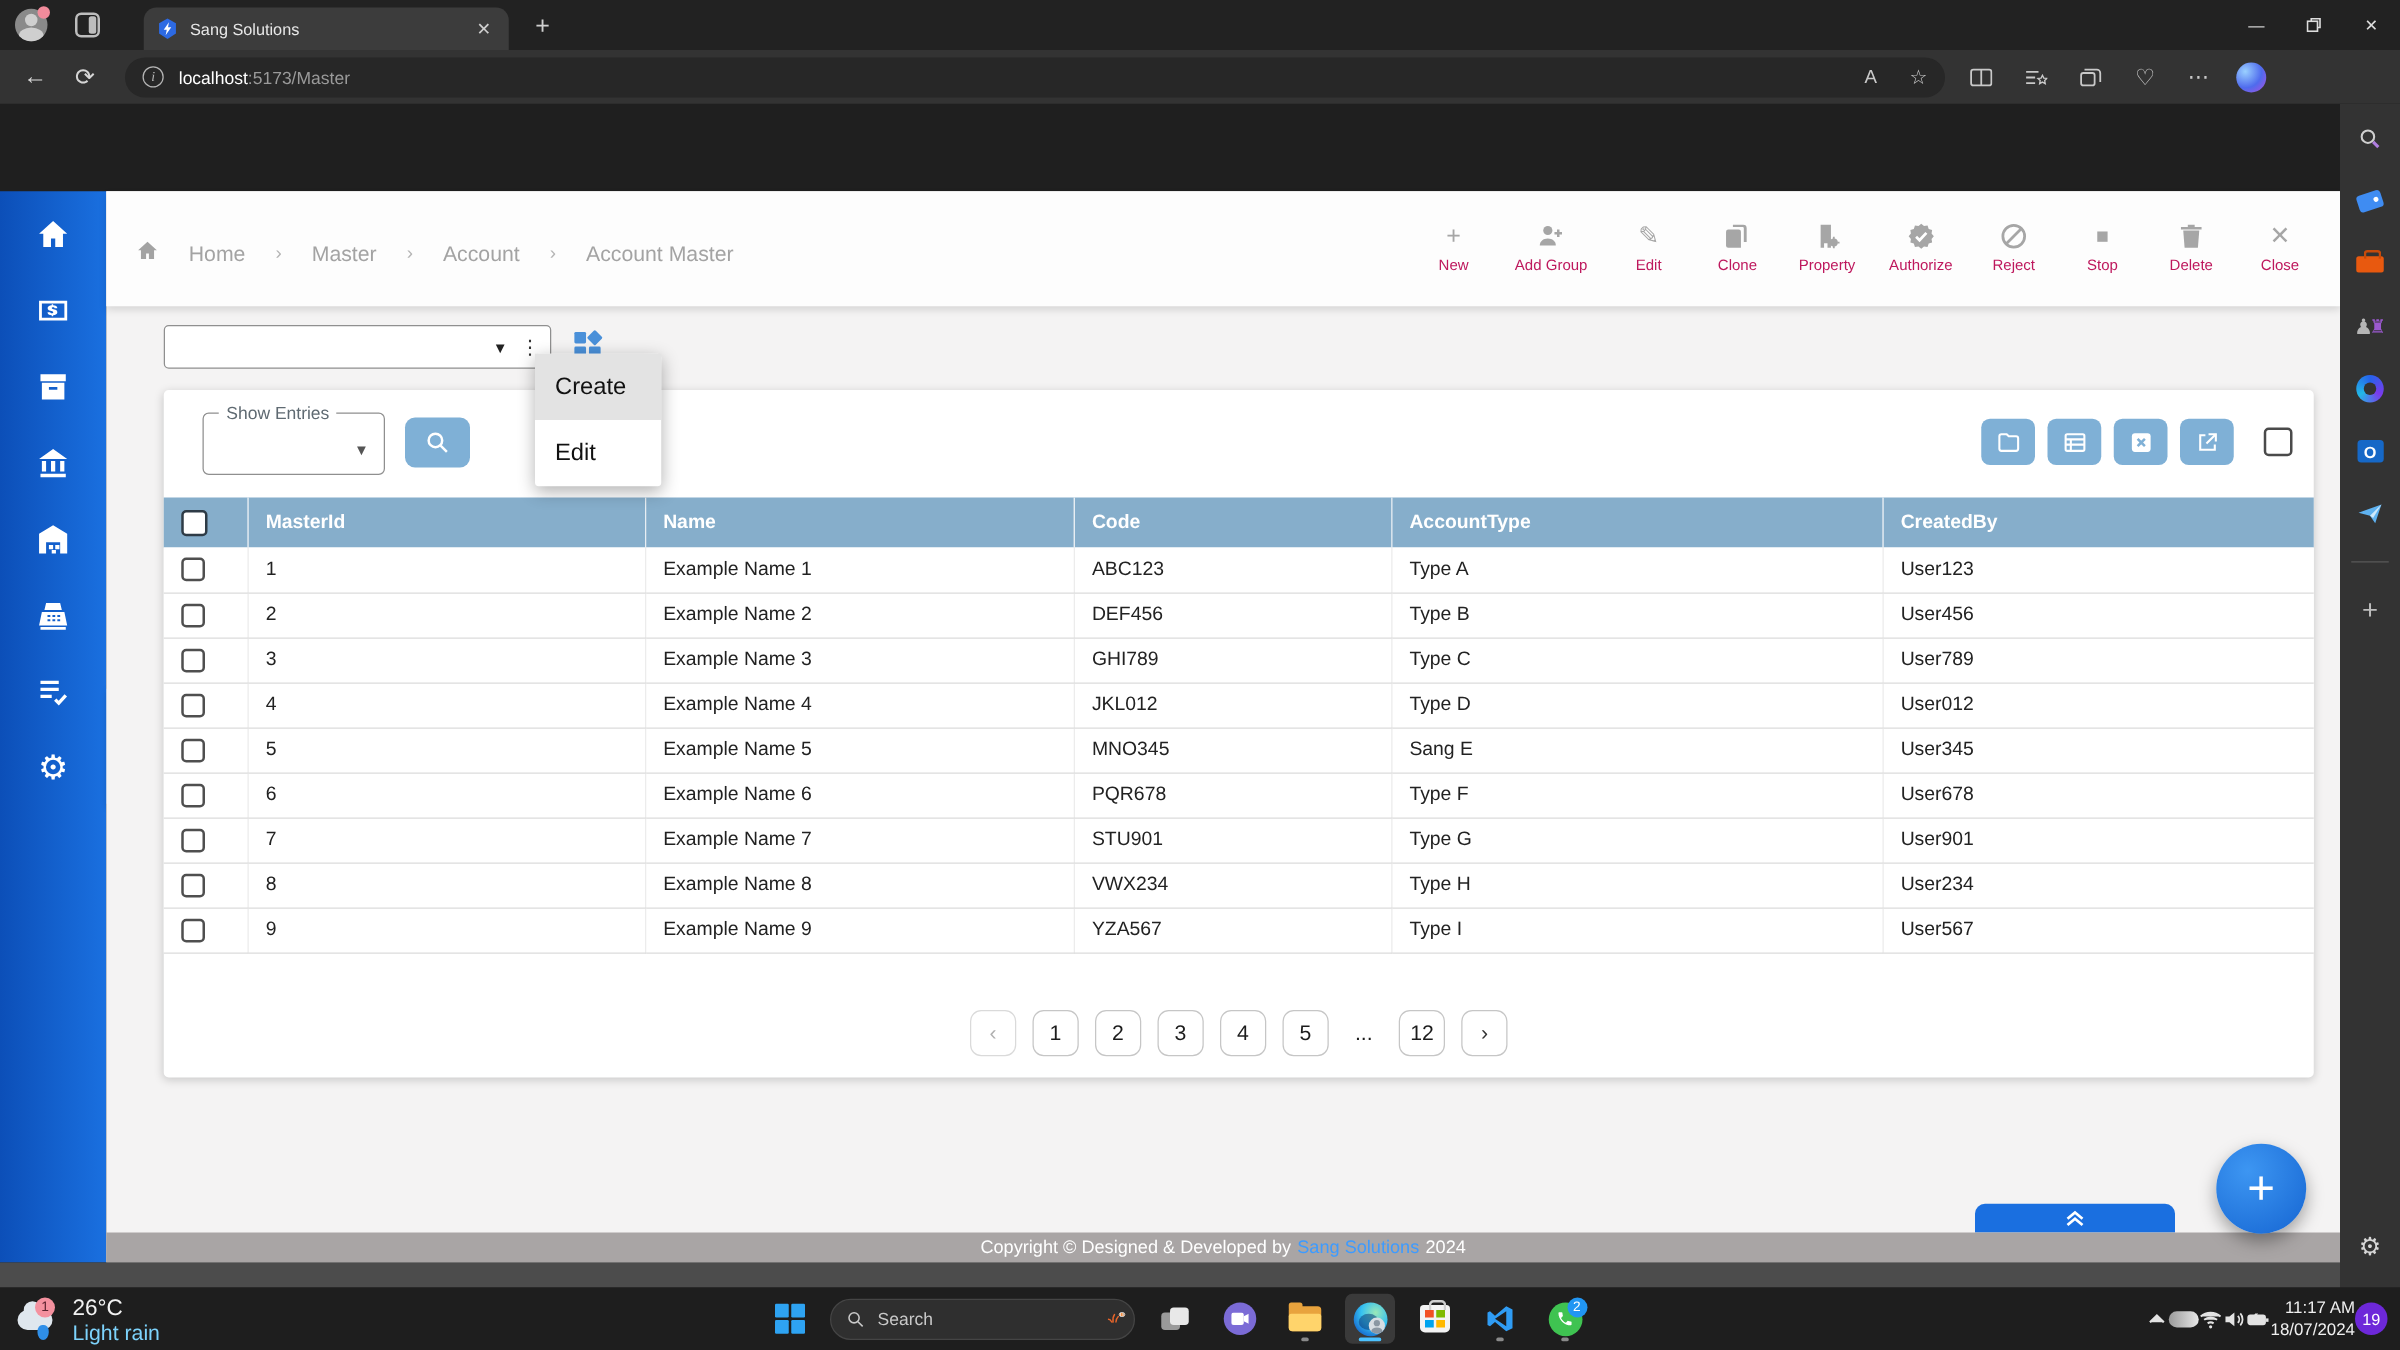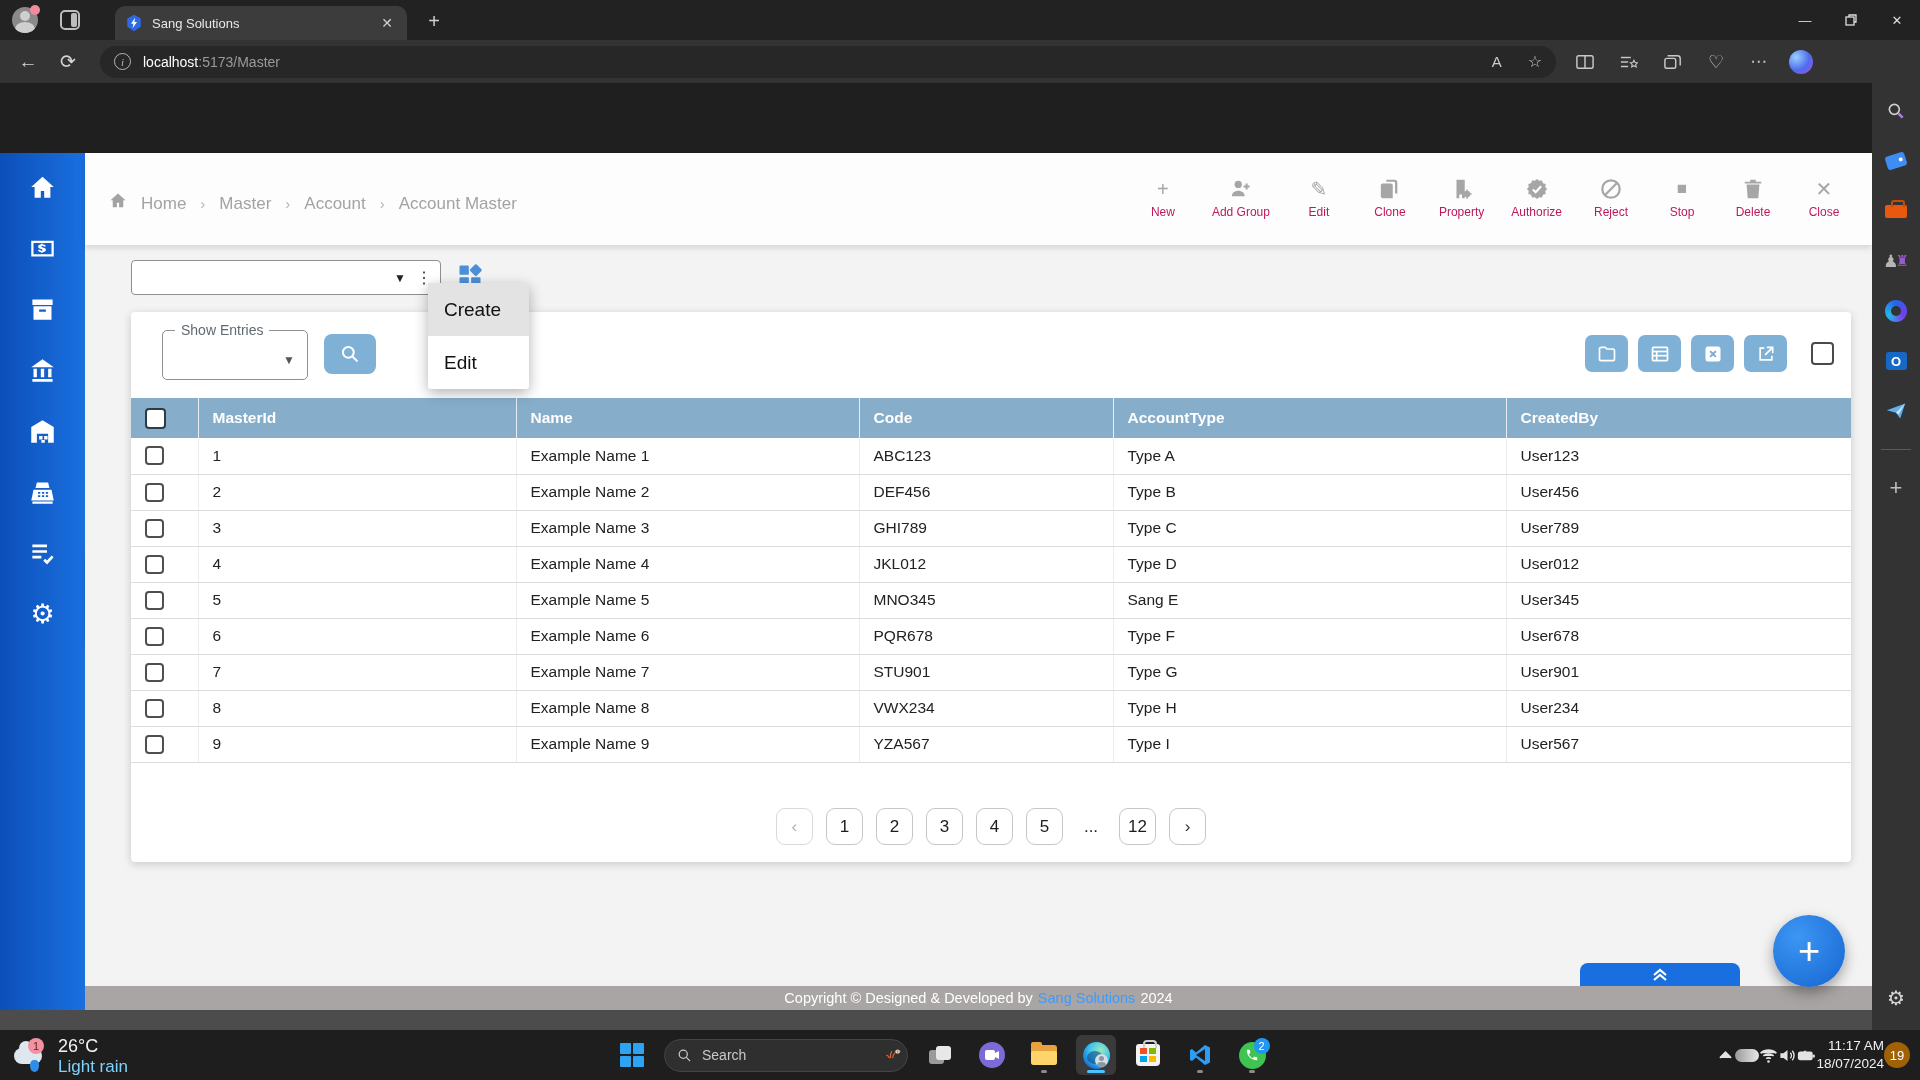--- a/index.html
+++ b/index.html
@@ -55,21 +55,21 @@
     background:linear-gradient(90deg,#0c4fb8,#1a70e0); display:flex; flex-direction:column; align-items:center; padding-top:20px; gap:33px; }
   .side-ico { width:28px; height:28px; color:#ffffff; display:flex; align-items:center; justify-content:center; }
   .side-ico svg { width:27px; height:27px; fill:#ffffff; }
   #sidebar-expander { left:85px; top:551px; width:34px; height:92px; background:#1a6fe0;
     border-radius:0 12px 12px 0; color:#ffffff; font-size:20px; display:flex; align-items:center; justify-content:center;
     box-shadow:2px 2px 6px rgba(0,0,0,.25); }
 
   
   #content-bg { left:85px; top:153px; width:1787px; height:857px; background:#f4f3f3; }
   #crumb-strip { left:85px; top:153px; width:1787px; height:92px; background:#fdfdfd; box-shadow:0 3px 6px rgba(0,0,0,.12); }
-  #breadcrumb { position:absolute; left:24px; top:50px; transform:translateY(-50%); display:flex; align-items:center; gap:14px;
+  #breadcrumb { position:absolute; left:24px; top:50px; transform:translateY(-50%); display:flex; align-items:center; gap:24px;
     color:#a3a3a3; font-size:17px; }
   #breadcrumb .sep { font-size:15px; color:#b5b5b5; }
   #breadcrumb .home-ico svg { width:18px; height:18px; fill:#a3a3a3; }
   #action-toolbar { position:absolute; right:26px; top:24px; display:flex; gap:27px; }
   .action { display:flex; flex-direction:column; align-items:center; gap:4px; color:#a6a6a6; min-width:44px; }
   .action .ic { height:24px; font-size:20px; line-height:24px; display:flex; align-items:center; justify-content:center; }
   .action .ic svg { width:22px; height:22px; fill:#a6a6a6; }
   .action .lb { font-size:12px; color:#be185d; }
 
   #top-select { left:131px; top:260px; width:310px; height:35px; background:#ffffff; border:1px solid #8f8f8f; border-radius:4px;
@@ -183,21 +183,21 @@
   .store-grid i:nth-child(1){background:#f25022;} .store-grid i:nth-child(2){background:#7fba00;}
   .store-grid i:nth-child(3){background:#00a4ef;} .store-grid i:nth-child(4){background:#ffb900;}
   .wa-ic { width:27px; height:27px; border-radius:50%; background:#3fc351; display:flex; align-items:center; justify-content:center; position:relative; }
   .wa-ic svg { width:14px; height:14px; fill:#ffffff; }
   .wa-badge { position:absolute; right:-4px; top:-4px; width:16px; height:16px; border-radius:50%; background:#2196f3;
     color:#fff; font-size:11px; display:flex; align-items:center; justify-content:center; }
   #tray { position:absolute; right:10px; top:0; height:50px; display:flex; align-items:center; gap:0; }
   .tray-ico { color:#e3e3e3; font-size:15px; display:flex; align-items:center; }
   .tray-ico svg { width:19px; height:19px; fill:#e3e3e3; }
   #clock { text-align:right; color:#f0f0f0; font-size:13.5px; line-height:1.35; }
-  #notif-badge { width:26px; height:26px; border-radius:50%; background:#a16207; color:#fff; font-size:13px;
+  #notif-badge { width:26px; height:26px; border-radius:50%; background:#6d28d9; color:#fff; font-size:13px;
     display:flex; align-items:center; justify-content:center; }
   .onedrive { width:24px; height:13px; background:linear-gradient(90deg,#9a9a9a,#e8e8e8); border-radius:8px; }
 </style>
 </head>
 <body>
 
 <div id="screen">
 
   <div id="titlebar" class="abs">
     <div class="avatar-chip">

